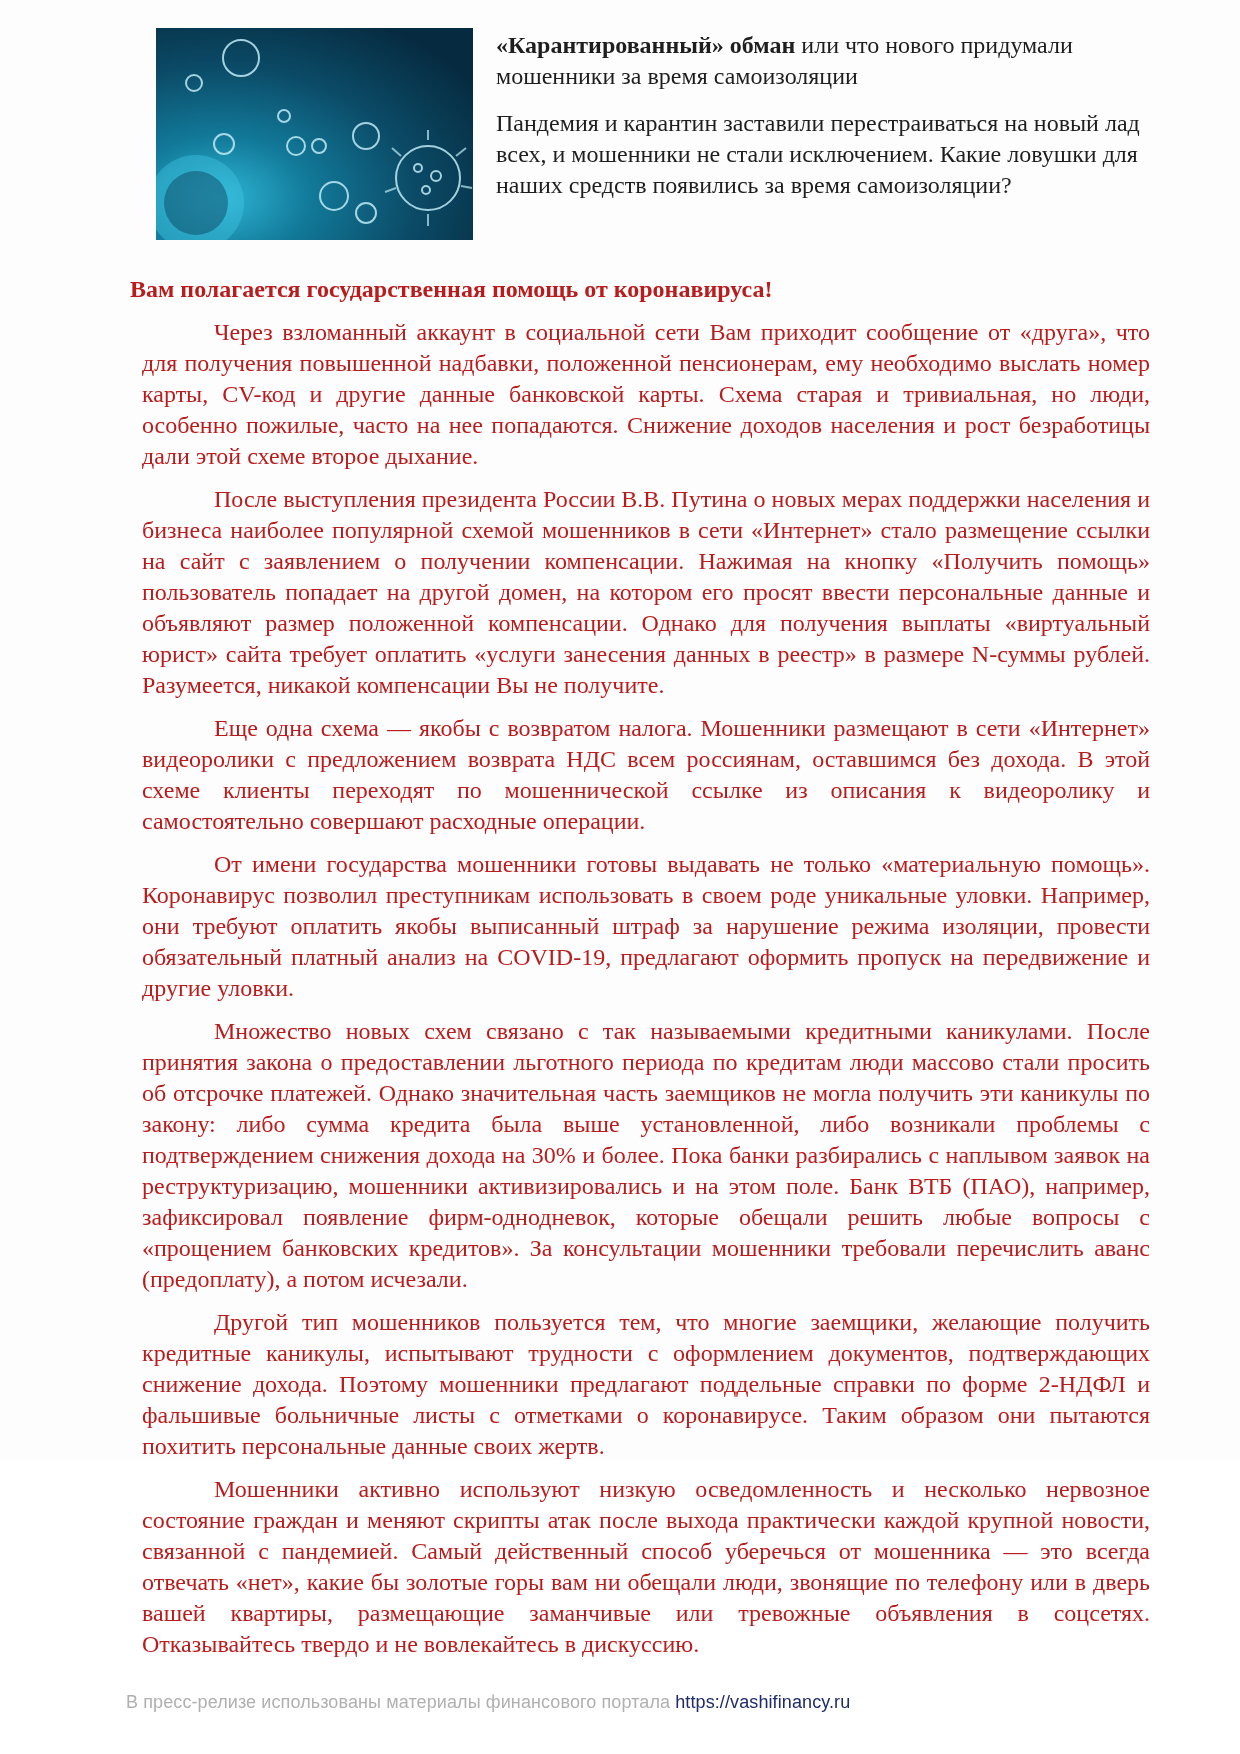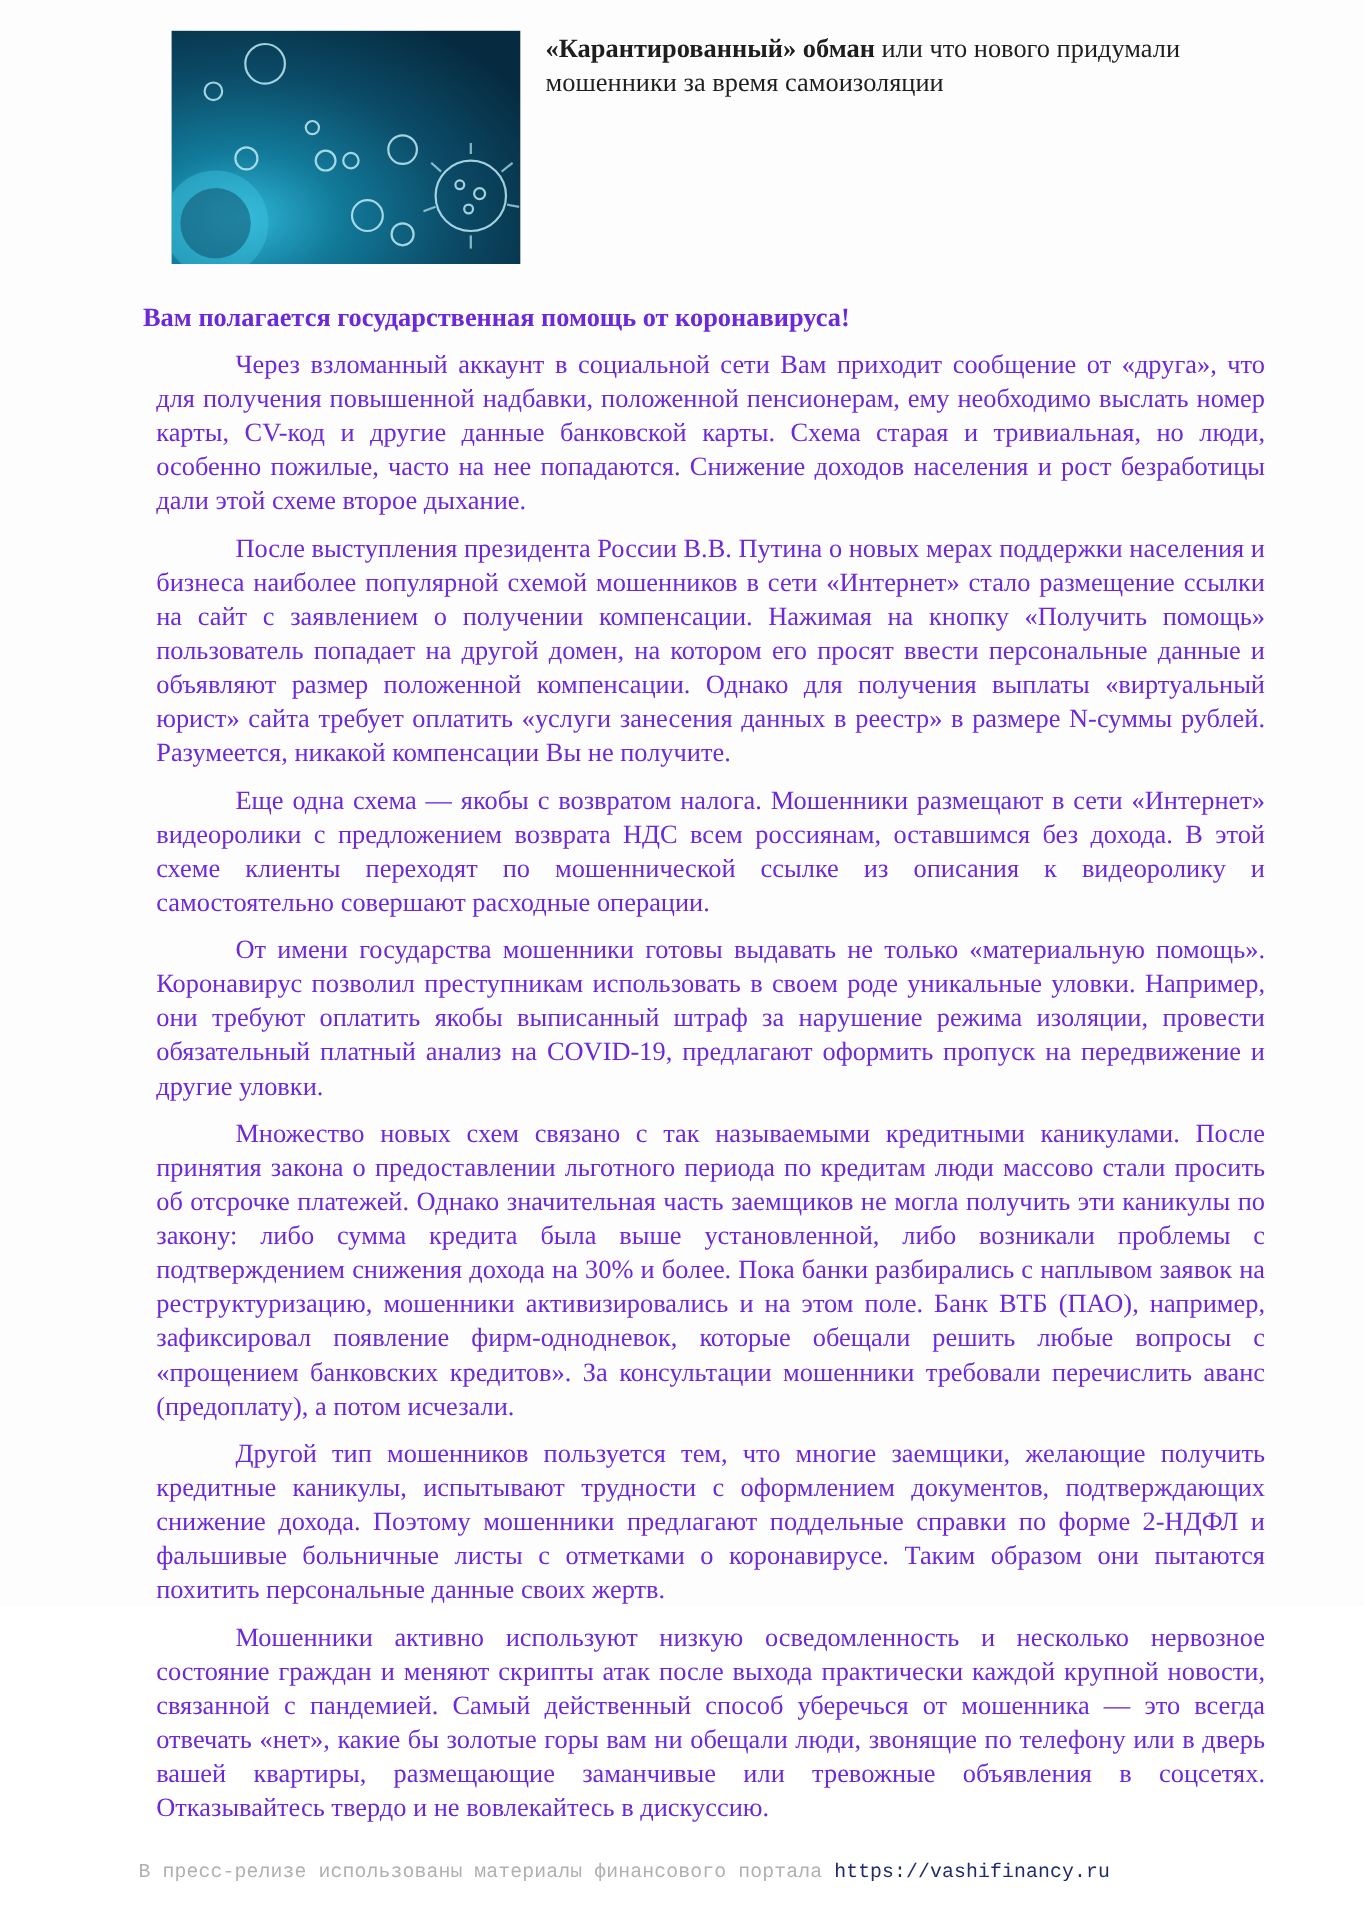--- a/index.html
+++ b/index.html
@@ -13,27 +13,27 @@
   }
   .hero-image svg { position: absolute; left: 0; top: 0; width: 100%; height: 100%; }
 
   .intro { position: absolute; left: 496px; top: 30px; width: 680px;
            font-family: "Liberation Serif", serif; font-size: 24px; line-height: 31px; color: #1e1e1e; }
   .intro .headline { margin: 0 0 16px 0; }
   .intro .headline b { font-weight: bold; }
   .intro .lead { margin: 0; }
 
   .article { position: absolute; left: 130px; top: 274px; width: 1032px;
-             font-family: "Liberation Serif", serif; font-size: 24px; line-height: 31px; color: #6d28d9; }
+             font-family: "Liberation Serif", serif; font-size: 24px; line-height: 31px; color: #b91c1c; }
   .article h2 { font-size: 24px; font-weight: bold; margin: 0; line-height: 31px; }
   .article p { margin: 12px; text-align: justify; text-indent: 72px; }
   .article p.italic { }
 
   .footer-note { position: absolute; left: 126px; top: 1692px; width: 1000px;
-                 font-family: Liberation Mono, monospace; font-size: 18px; color: #b0b0b0; letter-spacing: 0.1px; }
+                 font-family: Liberation Sans, sans-serif; font-size: 18px; color: #b0b0b0; letter-spacing: 0.1px; }
   .footer-note a { color: #1f2a6a; text-decoration: none; font-weight: normal; }
 </style>
 </head>
 <body>
 
 <div class="page">
 
   <div class="hero-image">
     <svg viewBox="0 0 317 212">
       <g fill="none" stroke="#bfeaf5" stroke-width="2" opacity="0.85">
@@ -59,20 +59,21 @@
         <line x1="240" y1="160" x2="229" y2="164"></line>
         <line x1="272" y1="186" x2="272" y2="198"></line>
       </g>
       <circle cx="40" cy="175" r="48" fill="#3fc4e0" opacity="0.45"></circle>
       <circle cx="40" cy="175" r="32" fill="#0b4a66" opacity="0.5"></circle>
     </svg>
   </div>
 
   <div class="intro">
     <p class="headline"><b>«Карантированный» обман</b><span> или что нового придумали мошенники за время самоизоляции</span></p>
+    <p class="lead">Пандемия и карантин заставили перестраиваться на новый лад всех, и мошенники не стали исключением. Какие ловушки для наших средств появились за время самоизоляции?</p>
   </div>
 
   <div class="article">
     <h2>Вам полагается государственная помощь от коронавируса!</h2>
     <p>Через взломанный аккаунт в социальной сети Вам приходит сообщение от «друга», что для получения повышенной надбавки, положенной пенсионерам, ему необходимо выслать номер карты, CV-код и другие данные банковской карты. Схема старая и тривиальная, но люди, особенно пожилые, часто на нее попадаются. Снижение доходов населения и рост безработицы дали этой схеме второе дыхание.</p>
 
     <p>После выступления президента России В.В. Путина о новых мерах поддержки населения и бизнеса наиболее популярной схемой мошенников в сети «Интернет» стало размещение ссылки на сайт с заявлением о получении компенсации. Нажимая на кнопку «Получить помощь» пользователь попадает на другой домен, на котором его просят ввести персональные данные и объявляют размер положенной компенсации. Однако для получения выплаты «виртуальный юрист» сайта требует оплатить «услуги занесения данных в реестр» в размере N-суммы рублей. Разумеется, никакой компенсации Вы не получите.</p>
     <p>Еще одна схема — якобы с возвратом налога. Мошенники размещают в сети «Интернет» видеоролики с предложением возврата НДС всем россиянам, оставшимся без дохода. В этой схеме клиенты переходят по мошеннической ссылке из описания к видеоролику и самостоятельно совершают расходные операции.</p>
     <p>От имени государства мошенники готовы выдавать не только «материальную помощь». Коронавирус позволил преступникам использовать в своем роде уникальные уловки. Например, они требуют оплатить якобы выписанный штраф за нарушение режима изоляции, провести обязательный платный анализ на COVID-19, предлагают оформить пропуск на передвижение и другие уловки.</p>
 

